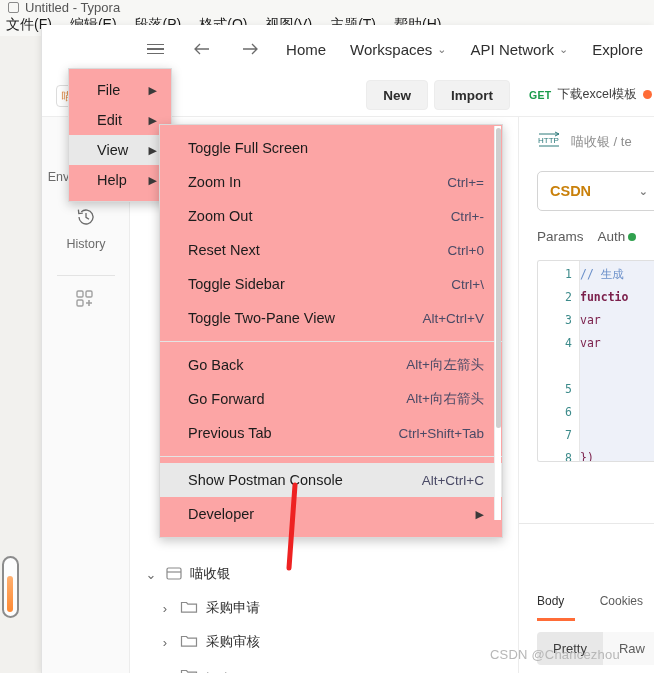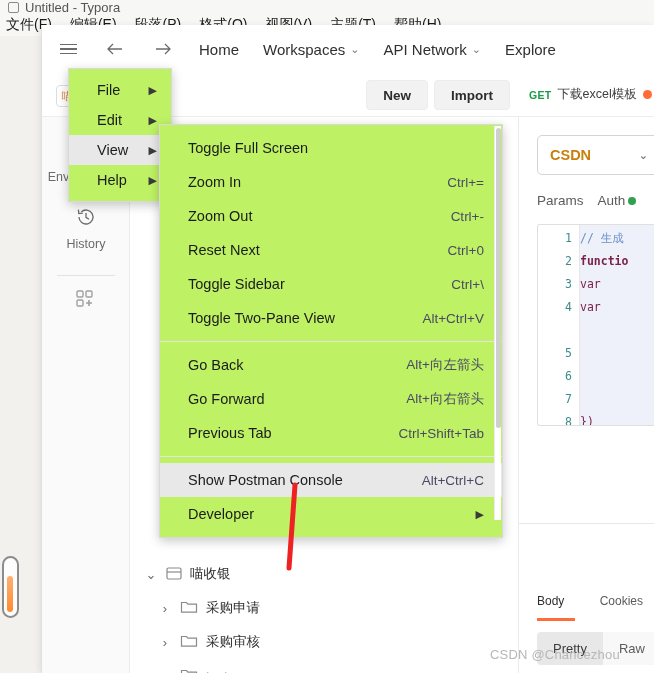--- a/index.html
+++ b/index.html
@@ -56,22 +56,22 @@
     position: absolute; left: 41px; top: 25px;
     width: 613px; height: 648px;
     background: #ffffff;
     border-left: 1px solid #e1e1e1;
     box-shadow: -2px 0 6px rgba(0,0,0,.07);
     overflow: hidden;
   }
   .pm-topnav {
     position: absolute; left: 0; top: 0; width: 613px; height: 48px;
     display: flex; align-items: center; gap: 0;
-    padding-left: 4px; background: #fff;
-    font-size: 15px; color: #3c3c3c;
+    padding-left: 16px; background: #fff;
+    font-size: 15px; color: #3c3c3c; justify-content: flex-end;
   }
   .pm-topnav .navbtn { padding: 4px 14px; color: #6b6b6b; display:flex; align-items:center; }
   .pm-topnav .navitem {
     padding: 4px 12px; color: #2f2f2f; display: flex; align-items: center; gap: 5px;
     white-space: nowrap;
   }
   .chev { font-size: 11px; color: #7a7a7a; }
   .hamburger { display:flex; flex-direction:column; gap:3px; }
   .hamburger i { display:block; width:17px; height:1.6px; background:#6b6b6b; }
 
@@ -175,21 +175,21 @@
   .pretty-group {
     position: absolute; left: 495px; top: 607px; display: flex;
     border-radius: 4px; overflow: hidden; font-size: 13px;
   }
   .pretty-group .seg { padding: 9px 16px; background: #f3f3f3; color: #3c3c3c; }
   .pretty-group .seg.sel { background: #e8e8e8; }
   .pretty-group .seg.alt { background: #f8f8f8; color: #5c5c5c; }
 
   
   .menu {
-    position: absolute; background: #bef264;
+    position: absolute; background: #fca5a5;
     border: 1px solid #d9d9d9;
     box-shadow: 0 3px 10px rgba(0,0,0,.22);
     padding: 6px 0;
     font-size: 14.5px; color: #1c1c1c;
   }
   .menu1 { left: 68px; top: 68px; width: 104px; }
   .menu2 { left: 159px; top: 124px; width: 344px; }
   .mi {
     display: flex; align-items: center; justify-content: space-between;
     height: 30px; padding: 0 14px 0 28px; white-space: nowrap;
@@ -360,20 +360,30 @@
           <svg width="18" height="15" viewBox="0 0 18 15">
               <path d="M1.5 3.5 h5 l1.4 1.6 H16.5 v8 a0 0 0 0 1 0 0 H1.5 z" fill="none" stroke="#8a8a8a" stroke-width="1.2"></path>
             </svg>
         </span>
         <span>test</span>
       </div>
 
     </div>
 
     <div class="pm-req">
+      <div class="bc-row">
+        <span>
+          <svg width="26" height="18" viewBox="0 0 26 18">
+            <text x="1" y="12" font-family="Liberation Sans, sans-serif" font-size="8" fill="#2c7a7b">HTTP</text>
+            <path d="M2 3 H22 M18 1 L22 3 L18 5" stroke="#2c7a7b" stroke-width="1" fill="none"></path>
+            <path d="M2 15 H22" stroke="#2c7a7b" stroke-width="1"></path>
+          </svg>
+        </span>
+        <span class="bc-text">喵收银  /  te</span>
+      </div>
 
       <div class="method-box">
         <span>CSDN</span>
         <span class="chev">⌄</span>
       </div>
 
       <div class="req-tabs">
         <span>Params</span>
         <span>
           <span>Auth</span><span class="greendot"></span>

